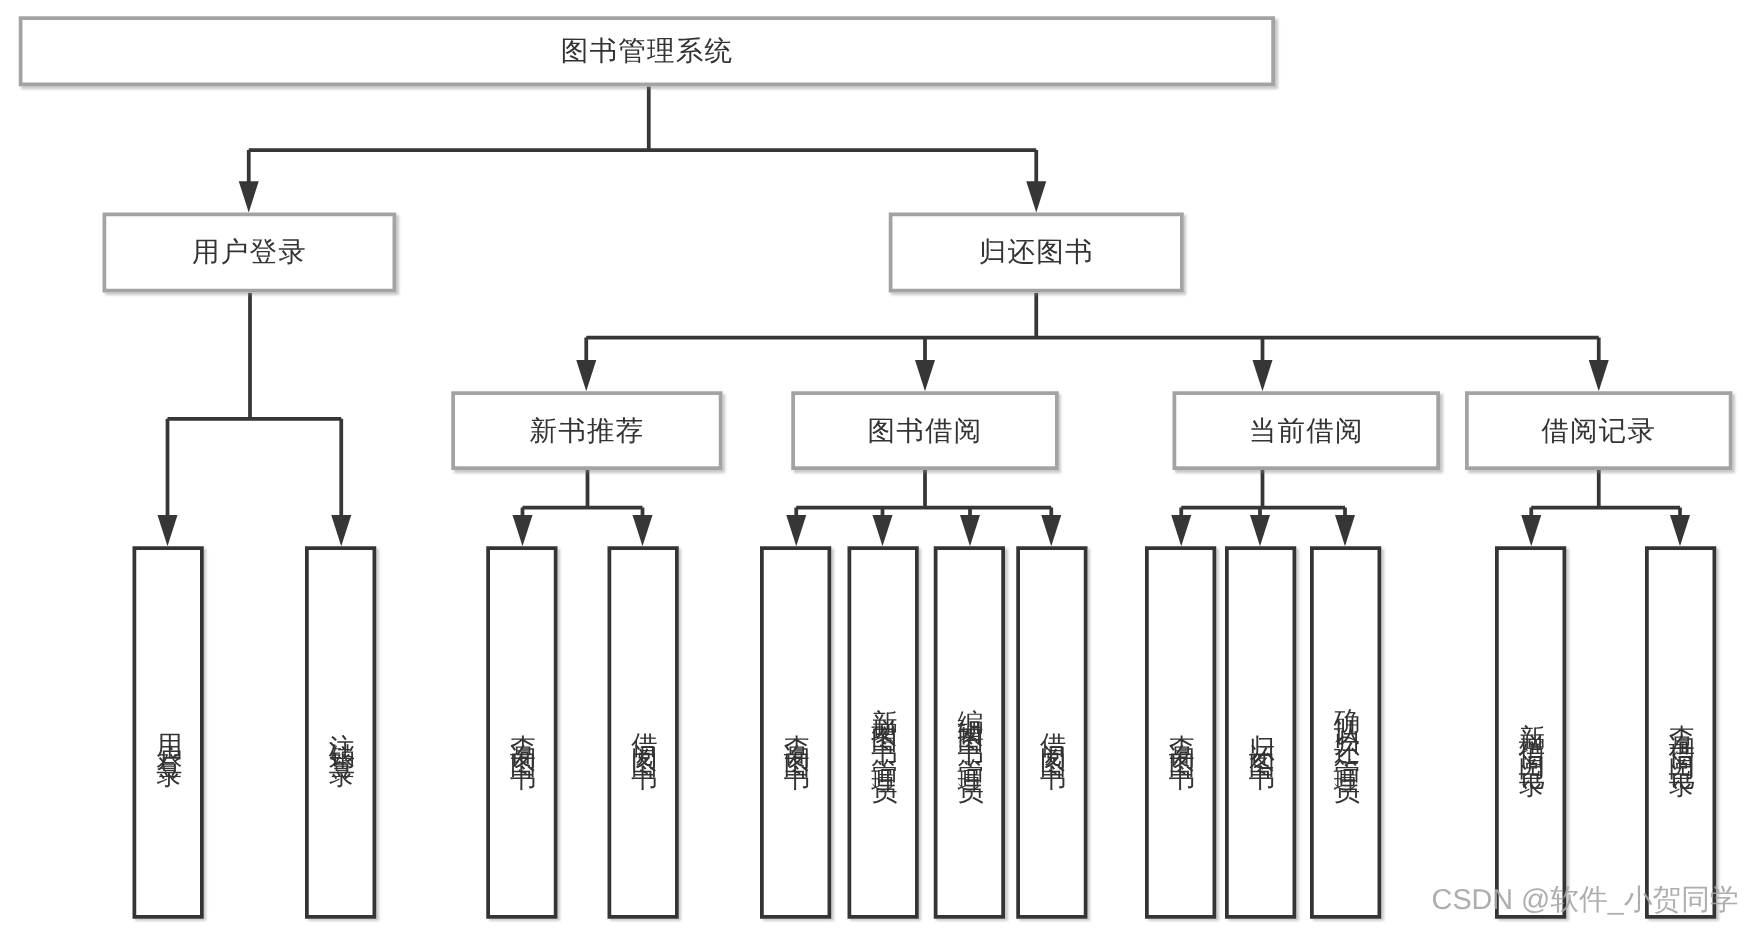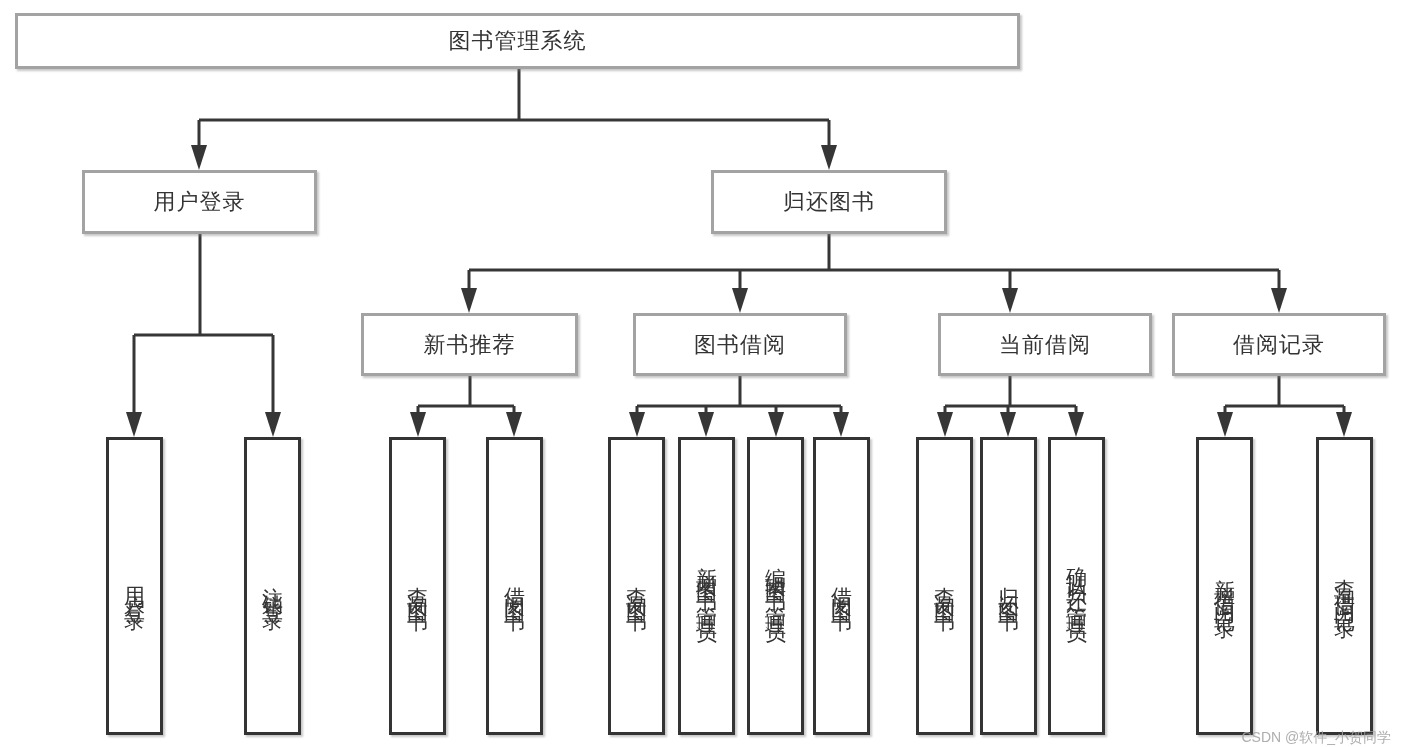--- a/index.html
+++ b/index.html
@@ -57,22 +57,22 @@
     stroke-width: 3;
     fill: none;
   }
   .arrowhead {
     fill: #363636;
     stroke: none;
   }
   #watermark {
     position: absolute;
     right: 14px;
-    bottom: 0;
-    font-size: 14px;
+    bottom: 12px;
+    font-size: 23px;
     color: rgba(165,165,165,0.9);
     z-index: 3;
     white-space: nowrap;
   }
 </style>
 </head>
 <body>
 
 <div id="page">
 

